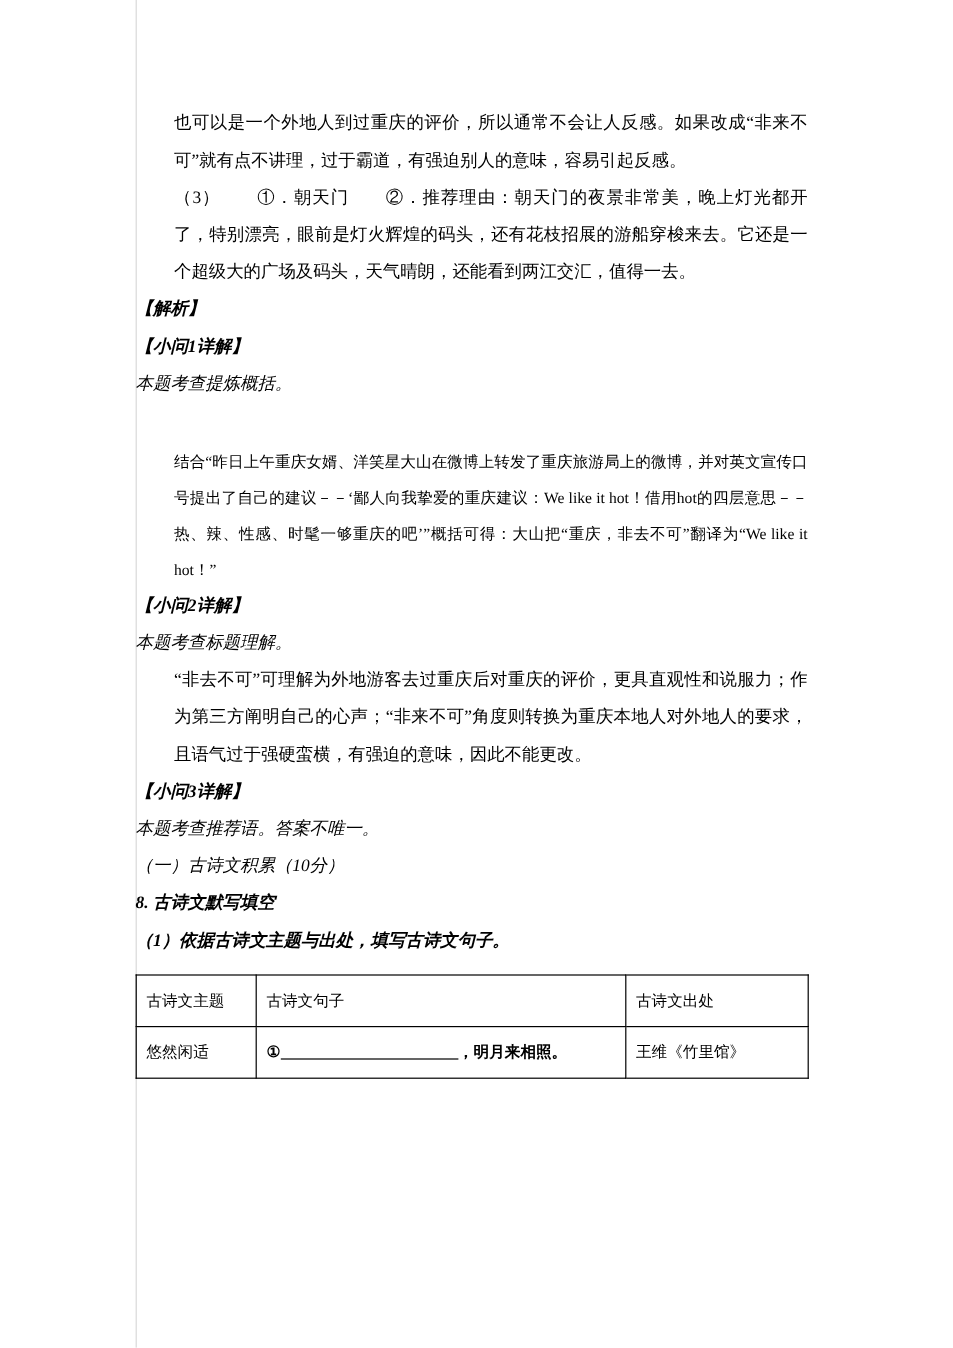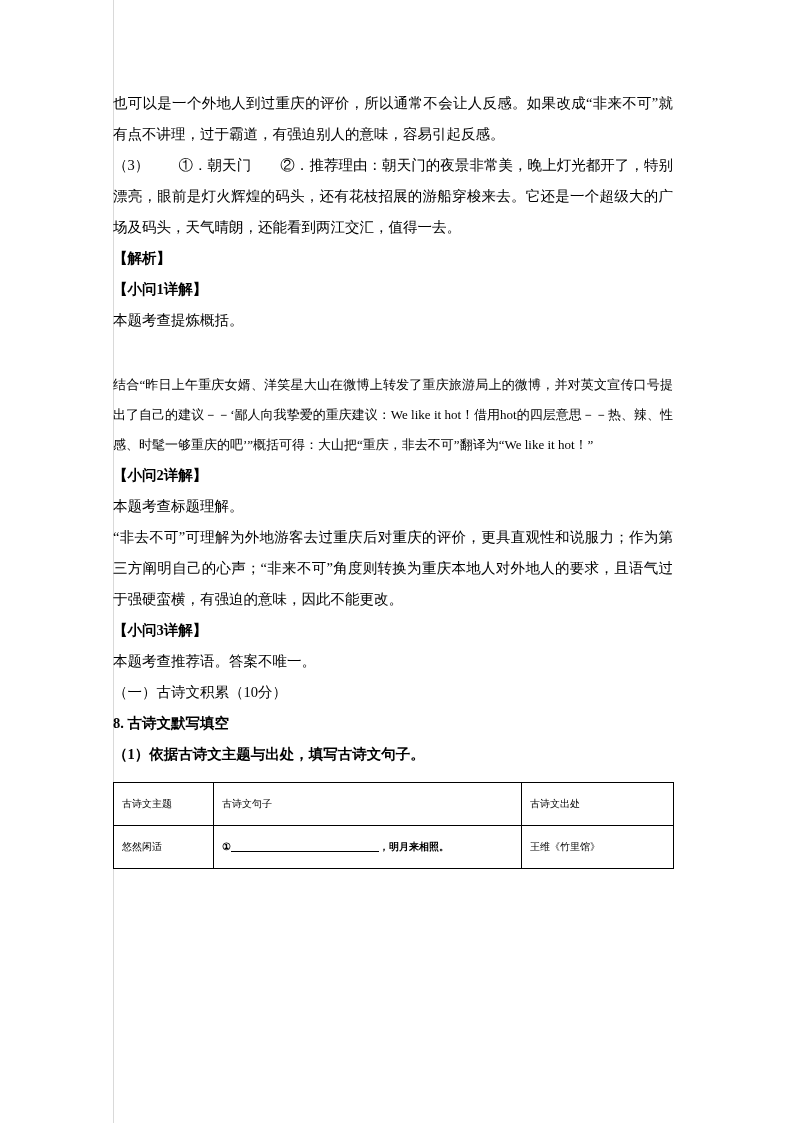--- a/index.html
+++ b/index.html
@@ -38,44 +38,46 @@
   }
   p {
     margin: 0;
     padding: 0;
   }
   .body-line {
     font-size: 14.5px;
     line-height: 31px;
     text-align: justify;
     text-justify: inter-ideograph;
+    font-style: italic;
   }
   .body-block {
     font-size: 14.5px;
     line-height: 31px;
     text-align: justify;
     text-justify: inter-ideograph;
+    padding-left: 32px;
   }
   .small {
     font-size: 13px;
     line-height: 30px;
     margin-top: 34px;
   }
   .bold {
     font-weight: bold;
   }
   table.answer-table {
     border-collapse: collapse;
     width: 560px;
     margin-top: 12px;
     table-layout: fixed;
   }
   table.answer-table td {
     border: 1px solid #000000;
-    font-size: 10px;
+    font-size: 13px;
     padding: 8px 6px 8px 8px;
     vertical-align: middle;
     height: 26px;
   }
   .col1 { width: 100px; }
   .col2 { width: 308px; }
   .col3 { width: 152px; }
   .blank-line {
     display: inline-block;
     border-bottom: 1px solid #000;

